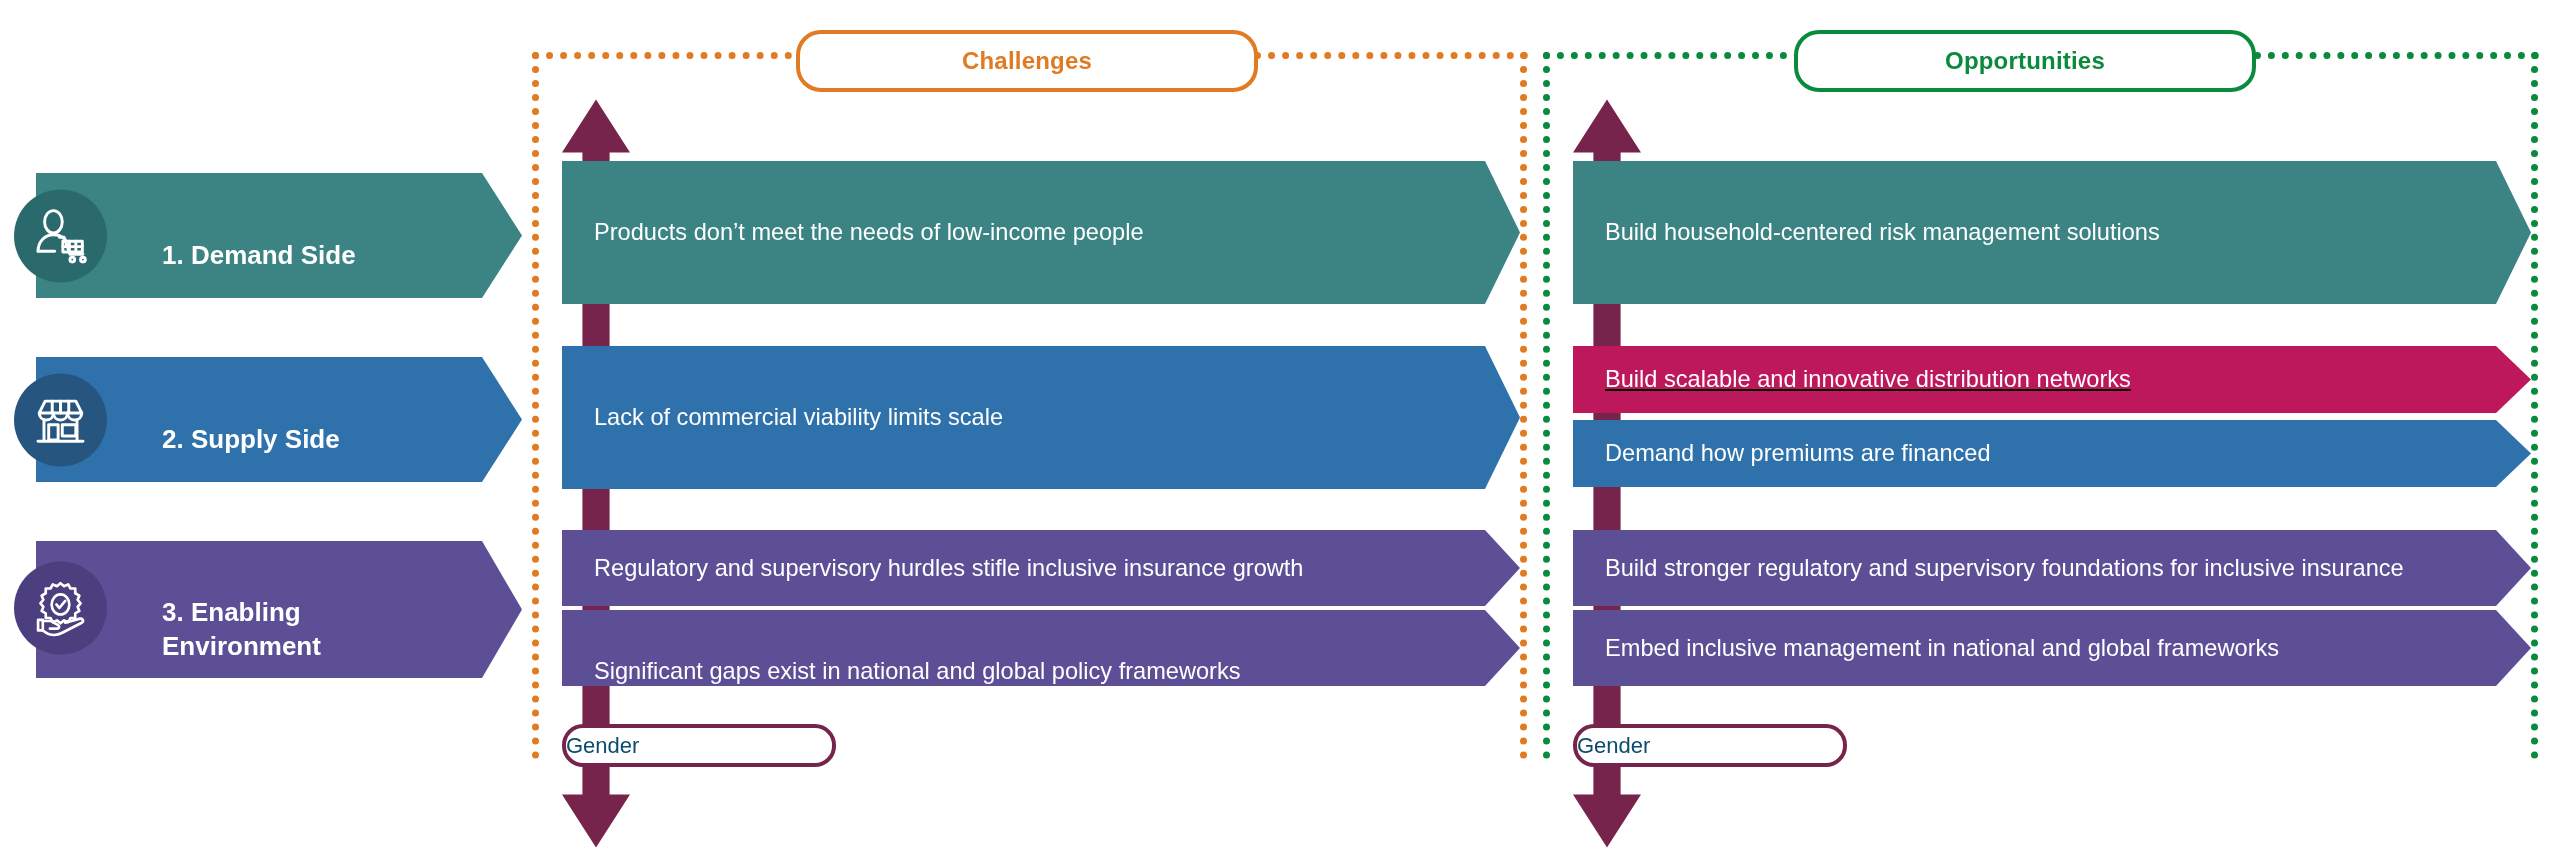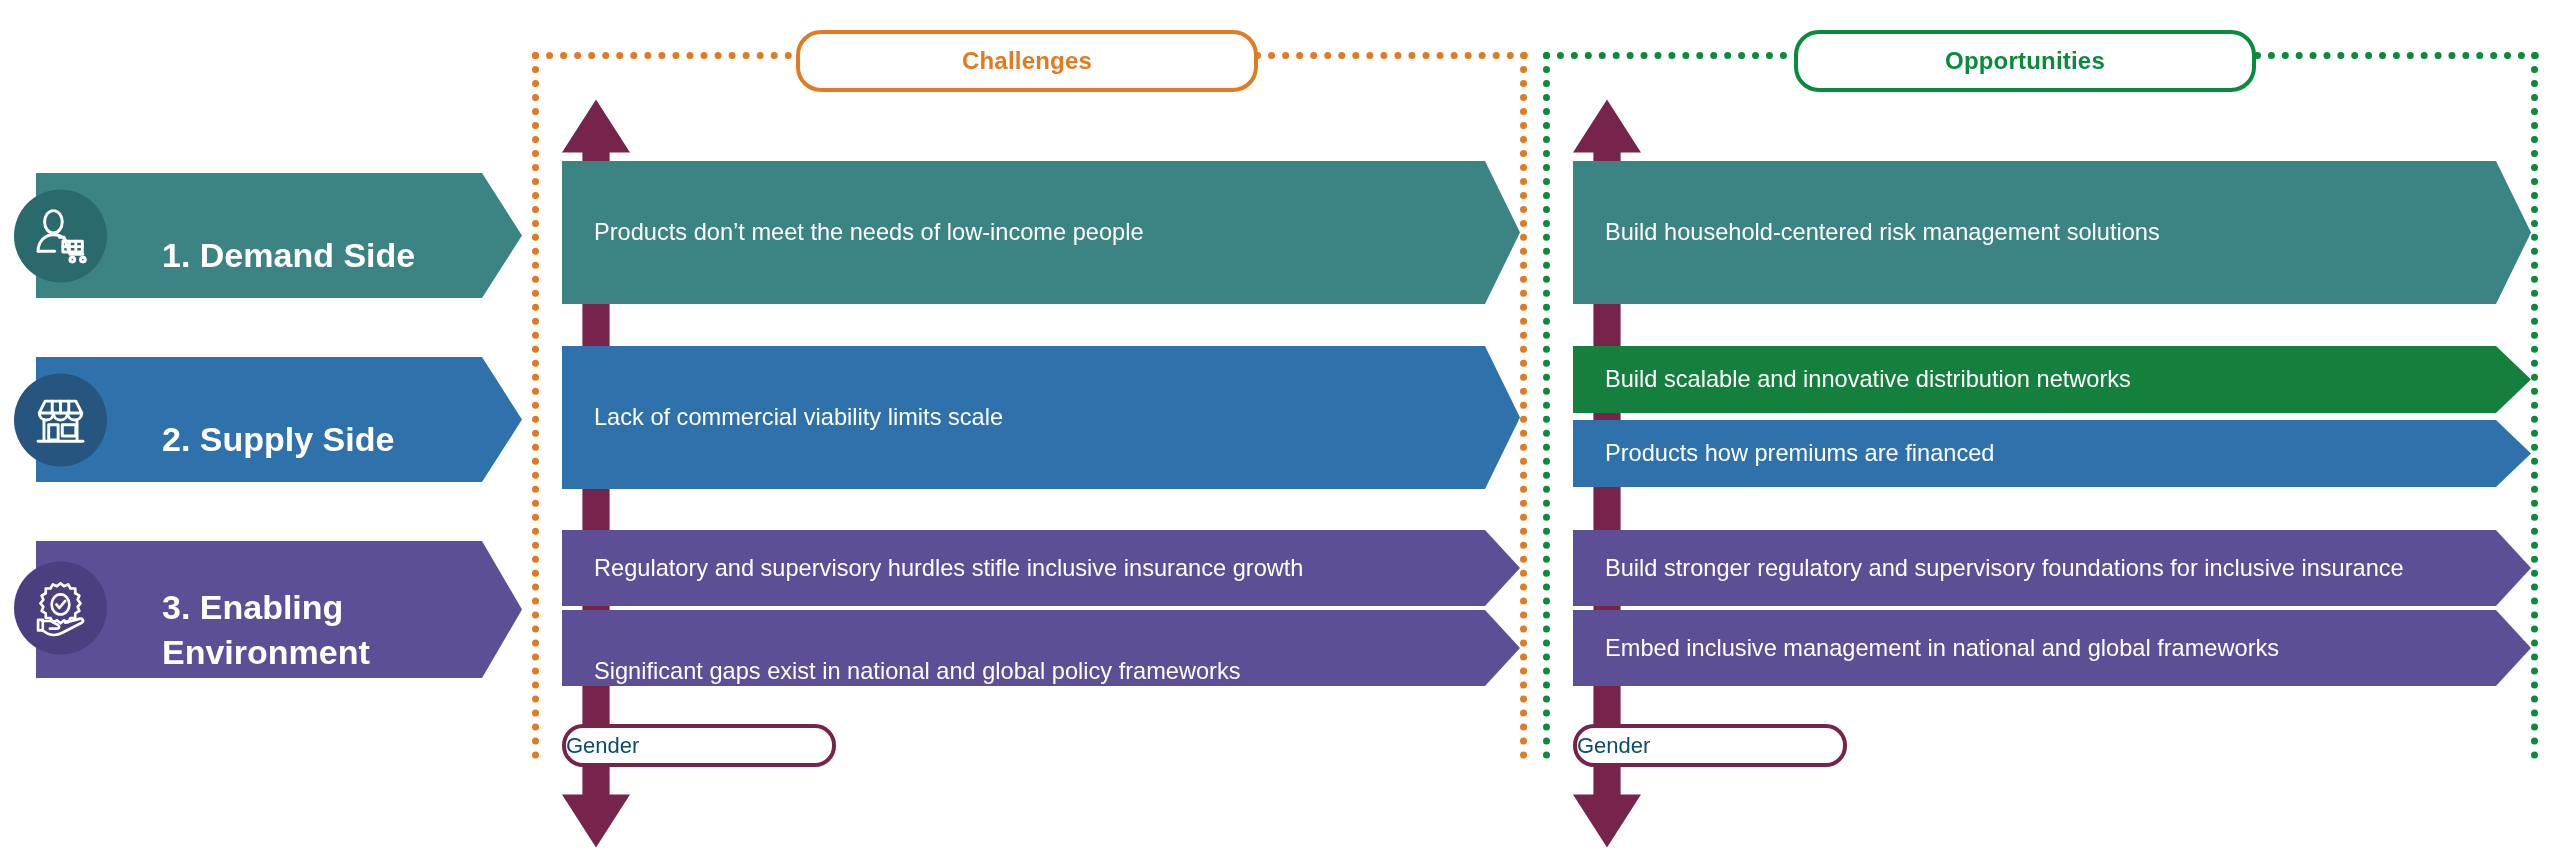--- a/index.html
+++ b/index.html
@@ -28,21 +28,21 @@
   .hdr-challenges{border:4.6px solid #E07B22;color:#E07B22;}
   .hdr-opportunities{border:4.6px solid #0A8A3C;color:#0A8A3C;}
 
   
   .cat{
     position:absolute;display:flex;align-items:center;
     -webkit-clip-path:polygon(0 0, calc(100% - 40px) 0, 100% 50%, calc(100% - 40px) 100%, 0 100%);
     clip-path:polygon(0 0, calc(100% - 40px) 0, 100% 50%, calc(100% - 40px) 100%, 0 100%);
   }
   .cat .catlabel{
-    color:#ffffff;font-weight:bold;font-size:34px;line-height:1.30;
+    color:#ffffff;font-weight:bold;font-size:26px;line-height:1.30;
     margin-left:126px;white-space:pre-line;margin-top:40px;
   }
   .catcircle{
     position:absolute;left:13.7px;top:50%;transform:translateY(-50%);
     width:93px;height:93px;border-radius:50%;
     display:flex;align-items:center;justify-content:center;z-index:3;
   }
   .catcircle svg{width:59px;height:59px;display:block;}
 
   
@@ -178,26 +178,26 @@
   </div>
 
   <div class="genderpill" style="left:562px;top:724px;width:274px;">
     <span>Gender</span>
   </div>
 
   <div class="blk" style="left:1573px;top:161px;width:958px;height:143px;background:#3C8384;">
     <div class="txt">Build household-centered risk management solutions</div>
   </div>
 
-  <div class="blk" style="left:1573px;top:346px;width:958px;height:67px;background:#15803d;">
+  <div class="blk" style="left:1573px;top:346px;width:958px;height:67px;background:#be185d;text-decoration:underline;">
     <div class="txt">Build scalable and innovative distribution networks</div>
   </div>
 
   <div class="blk" style="left:1573px;top:420px;width:958px;height:67px;background:#2F72AB;">
-    <div class="txt">Products how premiums are financed</div>
+    <div class="txt">Demand how premiums are financed</div>
   </div>
 
   <div class="blk tall" style="left:1573px;top:530px;width:958px;height:76px;background:#5D4F96;">
     <div class="txt">Build stronger regulatory and supervisory foundations for inclusive insurance</div>
   </div>
 
   <div class="blk tall" style="left:1573px;top:610px;width:958px;height:76px;background:#5D4F96;">
     <div class="txt">Embed inclusive management in national and global frameworks</div>
   </div>
 

